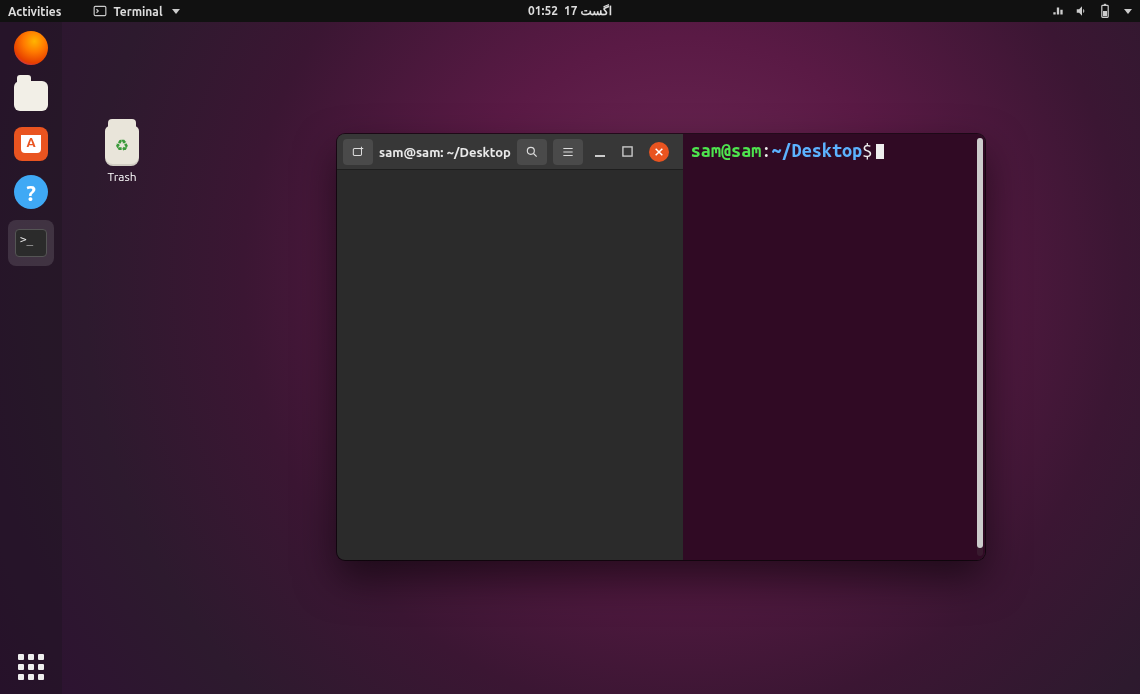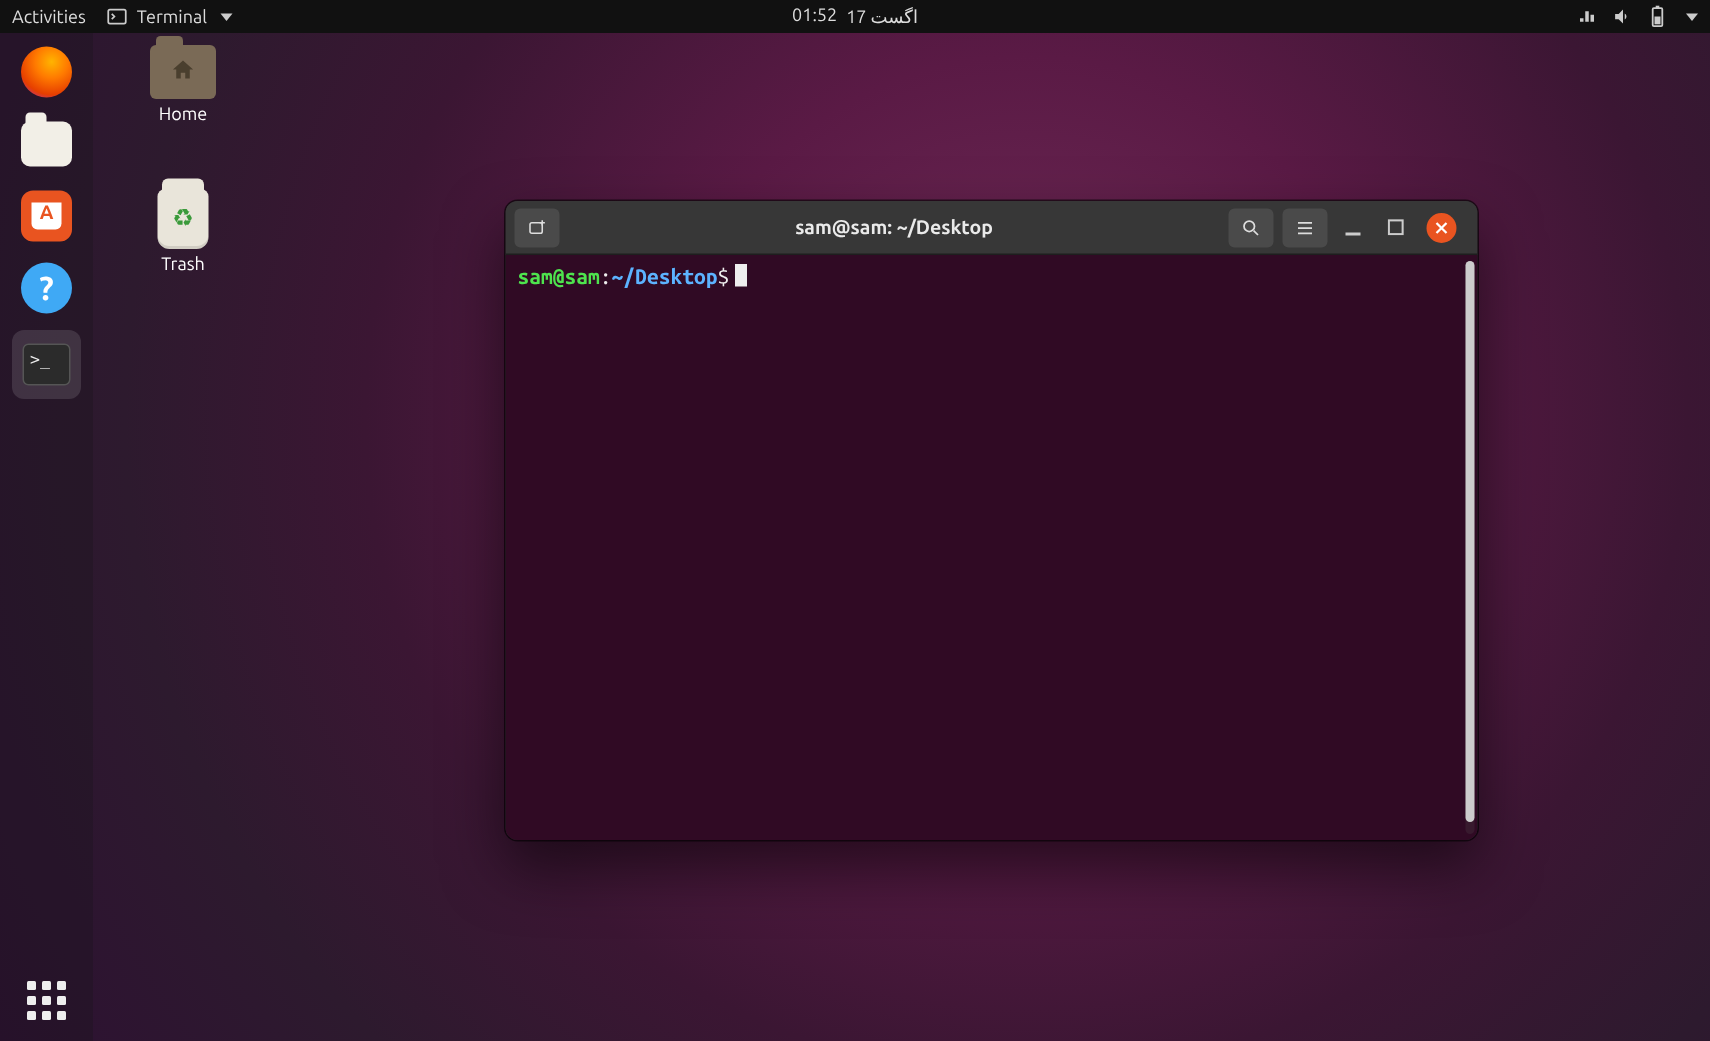--- a/index.html
+++ b/index.html
@@ -6,26 +6,26 @@
   html, body { width: 1140px; height: 694px; overflow: hidden; font-family: "Ubuntu", "Noto Sans", sans-serif; }
   body {
     background: radial-gradient(circle at 60% 40%, #712c58 0%, #5a1a45 30%, #3b1633 55%, #2d1a2e 75%, #2d1132 100%);
     position: relative;
     color: #e6e6e6;
   }
   
   .topbar {
     position: absolute; top: 0; left: 0; right: 0; height: 22px;
     background: #111; color: #ddd; display: flex; align-items: center;
-    font-size: 12px; padding: 0 8px; z-index: 50;
+    font-size: 12px; padding: 0 8px; z-index: 50; font-weight: bold;
   }
   .topbar .left { display: flex; align-items: center; gap: 14px; }
   .topbar .center { position: absolute; left: 50%; transform: translateX(-50%); display: flex; gap: 6px; }
   .topbar .right { margin-left: auto; display: flex; align-items: center; gap: 10px; }
-  .topbar .appmenu { display: flex; align-items: center; gap: 6px; }
+  .topbar .appmenu { display: flex; align-items: center; gap: 6px; margin-left: 18px; }
   .topbar svg { fill: #ccc; }
   .caret-down { width: 0; height: 0; border-left: 4px solid transparent; border-right: 4px solid transparent; border-top: 5px solid #ccc; display:inline-block; margin-left:3px;}
   
   .dock {
     position: absolute; top: 22px; left: 0; bottom: 0; width: 62px;
     background: rgba(20,20,20,0.25);
     display: flex; flex-direction: column; align-items: center;
     padding-top: 6px; gap: 8px; z-index: 40;
   }
   .dock .spacer { flex: 1; }
@@ -55,39 +55,39 @@
   .dicon .folder::before{content:"";position:absolute;top:-6px;left:4px;width:18px;height:8px;background:#7a6a56;border-radius:3px 3px 0 0;}
   .dicon .folder .house{position:absolute;top:8px;left:50%;transform:translateX(-50%);}
   .dicon .trash-can{width:34px;height:40px;background:#e9e5da;border-radius:5px 5px 8px 8px;margin:0 auto 4px;position:relative;box-shadow:inset 0 -2px 0 rgba(0,0,0,0.1);}
   .dicon .trash-can::before{content:"";position:absolute;top:-7px;left:3px;right:3px;height:8px;background:#e9e5da;border-radius:4px 4px 0 0;}
   .dicon .trash-can .recycle{position:absolute;top:50%;left:50%;transform:translate(-50%,-55%);color:#3a9a3a;font-size:16px;}
   
   .window {
     position:absolute; left:275px; top:112px; width:648px; height:426px;
     background:#2b2b2b; border-radius:8px;
     box-shadow: 0 18px 40px rgba(0,0,0,0.55), 0 0 0 1px rgba(0,0,0,0.6);
-    display:flex; flex-direction:column; overflow:hidden;
+    display:flex; flex-direction:row; overflow:hidden;
   }
   .titlebar {
     height:36px; background:#373737; display:flex; align-items:center;
     padding:0 6px; gap:6px; color:#eaeaea; font-size:13px; font-weight:bold;
     border-bottom:1px solid #1e1e1e;
   }
   .tb-btn {
     width:30px;height:26px;border-radius:4px;background:#4a4a4a;
     display:flex;align-items:center;justify-content:center;cursor:pointer;
   }
   .tb-btn svg{width:14px;height:14px;fill:#ddd;}
   .tb-title{flex:1;text-align:center;}
   .winctl{display:flex;gap:14px;align-items:center;margin:0 8px 0 4px;}
   .winctl .wc{width:14px;height:14px;display:flex;align-items:center;justify-content:center;color:#ccc;}
   .winctl .wc.close{width:20px;height:20px;border-radius:50%;background:#e95420;font-size:12px;color:#fff;}
   .term-body{
     flex:1; background:#300a24; position:relative;
-    font-family: "Ubuntu Mono","DejaVu Sans Mono",monospace; font-size:14px;
+    font-family: "Ubuntu Mono","DejaVu Sans Mono",monospace; font-size:18px;
     padding:6px 8px; color:#eee;
   }
   .term-body .scrollbar{position:absolute;right:2px;top:4px;bottom:4px;width:6px;background:rgba(90,90,90,0.2);border-radius:3px;}
   .term-body .scrollbar .thumb{position:absolute;left:0;right:0;top:0;height:98%;background:#ccc;border-radius:3px;}
   .prompt-line{white-space:pre;}
   .pr-user{color:#4ee44e;font-weight:bold;}
   .pr-colon{color:#eee;}
   .pr-path{color:#5cb3ff;font-weight:bold;}
   .pr-dollar{color:#eee;}
   .cursor-block{display:inline-block;width:8px;height:15px;background:#eee;vertical-align:-2px;margin-left:4px;}
@@ -153,28 +153,20 @@
       <span></span>
       <span></span>
       <span></span>
       <span></span>
       <span></span>
       <span></span>
   </div>
 </div>
 
 <div class="desktop">
-  <div class="dicon" style="top:8px;left:20px;">
-    <div class="folder">
-      <svg class="house" width="20" height="18" viewBox="0 0 24 24">
-          <path fill="#4a3f2e" d="M12 3l9 8h-3v8h-4v-5h-4v5H6v-8H3z"></path>
-        </svg>
-    </div>
-    <div>Home</div>
-  </div>
   <div class="dicon" style="top:104px;left:20px;">
     <div class="trash-can">
         <span class="recycle">♻</span>
       </div>
     <div>Trash</div>
   </div>
 
   <div class="window">
     <div class="titlebar">
       <div class="tb-btn">

